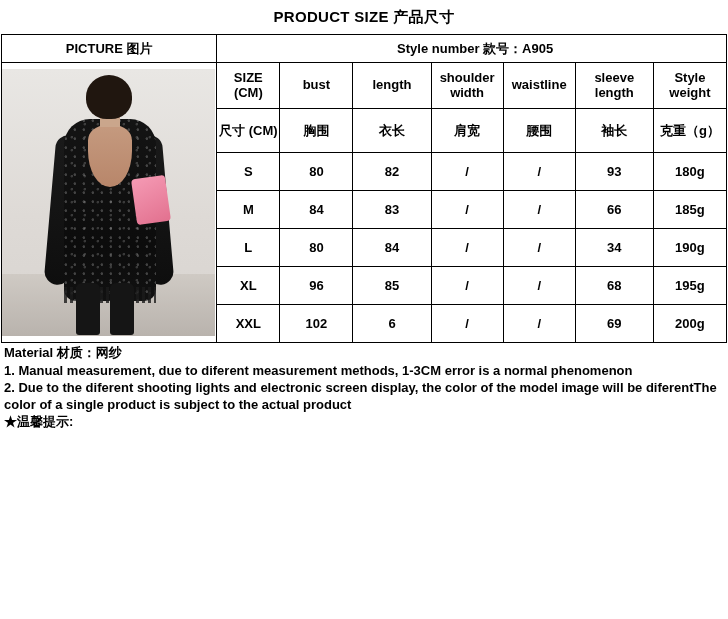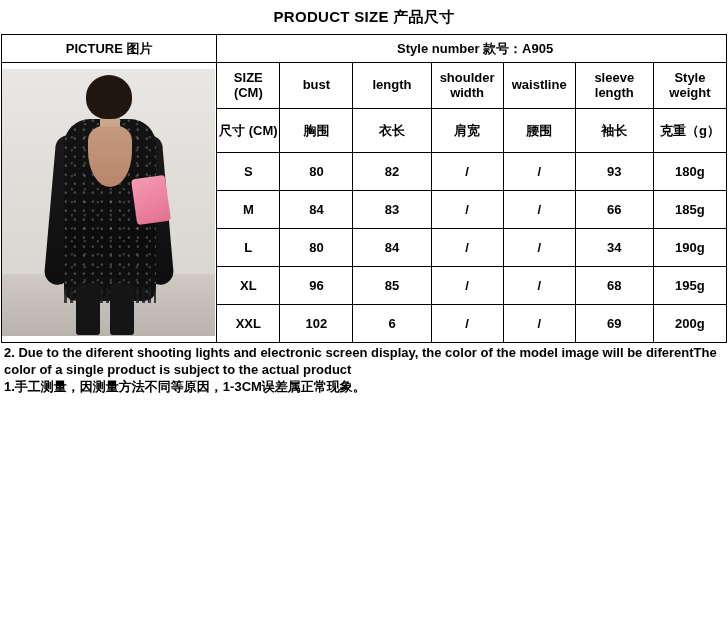--- a/index.html
+++ b/index.html
@@ -236,17 +236,19 @@
         <td>6</td>
         <td>/</td>
         <td>/</td>
         <td>69</td>
         <td>200g</td>
       </tr>
     </tbody>
   </table>
 
   <div class="notes">
+    <p>Material 材质：网纱</p>
+    <p>1. Manual measurement, due to diferent measurement methods, 1-3CM error is a normal phenomenon</p>
     <p>2. Due to the diferent shooting lights and electronic screen display, the color of the model image will be diferentThe color of a single product is subject to the actual product</p>
-    <p class="cn">1.手工测量，因测量方法不同等原因，1-3CM误差属正常现象。</p>
+    <p class="cn">★温馨提示:</p>
   </div>
 
 </div>
 
 </body></html>

